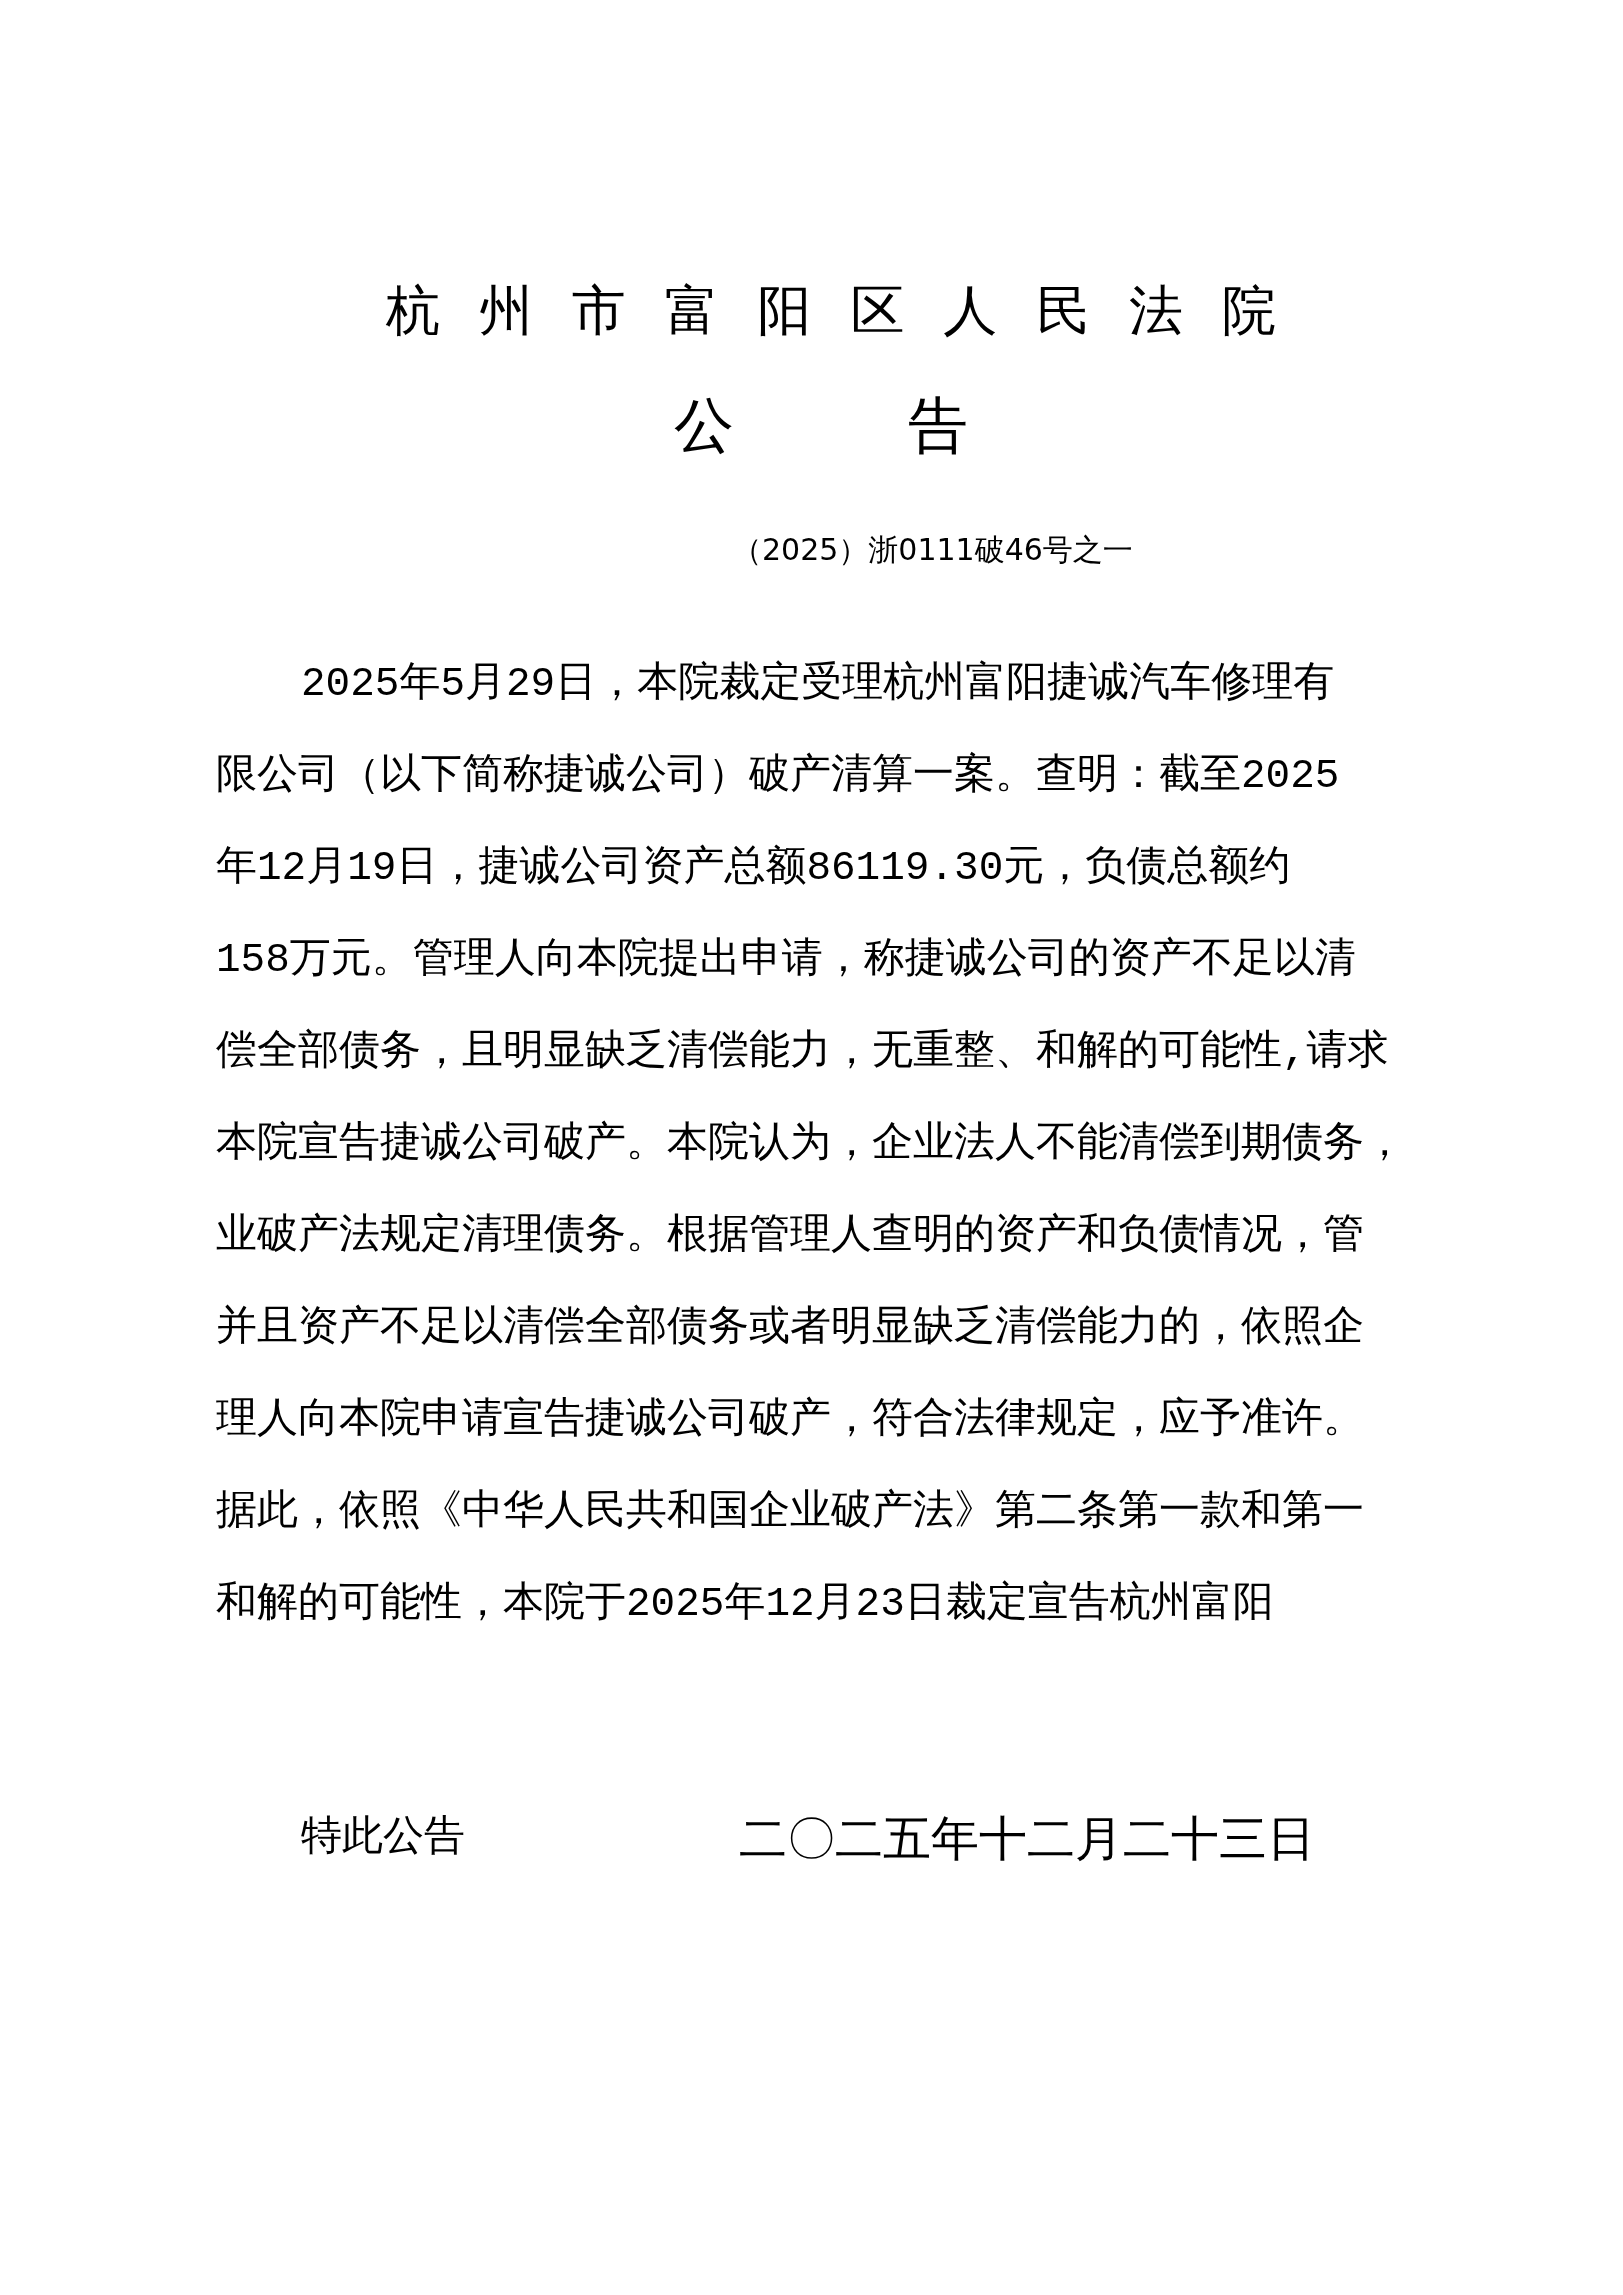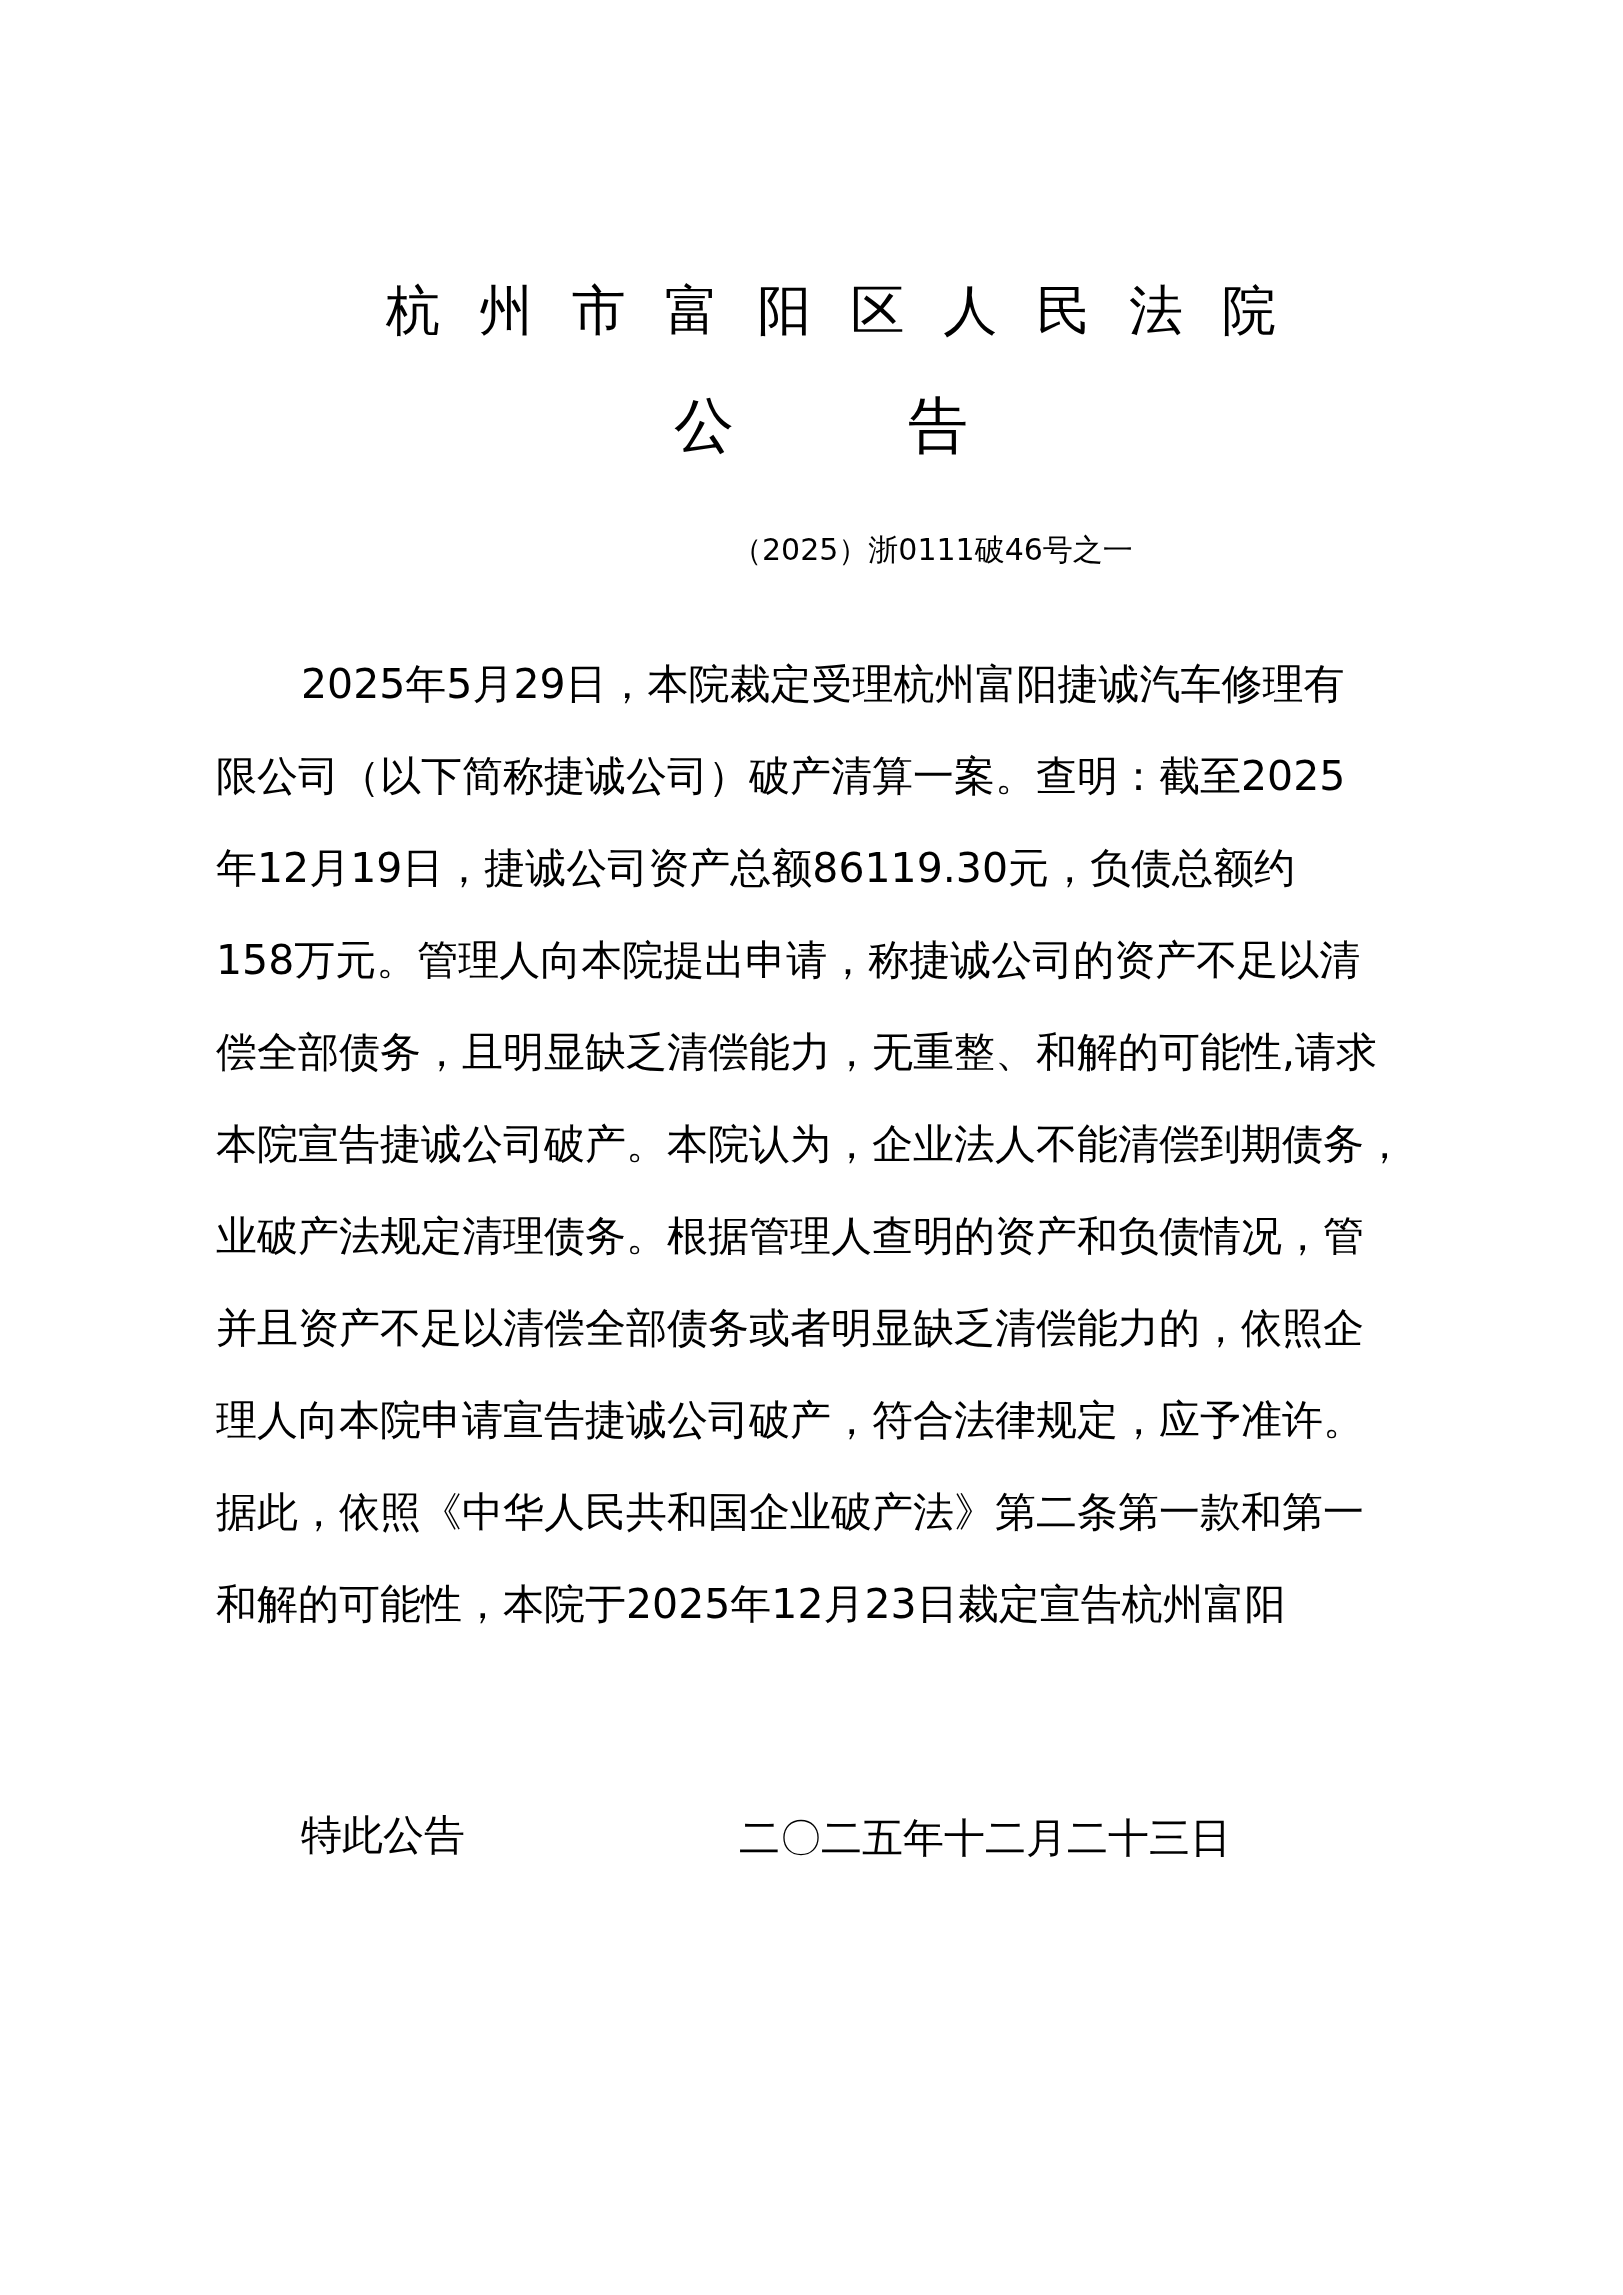--- a/index.html
+++ b/index.html
@@ -54,20 +54,21 @@
       top: 520px;
       font-size: 30px;
       line-height: 59px;
       white-space: nowrap;
     }
     .body-text {
       position: absolute;
       left: 216px;
       top: 638px;
       width: 1230px;
+      font-family: Liberation Mono, monospace;
     }
     .line {
       height: 92px;
       font-size: 41px;
       line-height: 92px;
       white-space: nowrap;
       letter-spacing: 0px;
     }
     .line.indent { padding-left: 85px; }
     .closing {
@@ -76,21 +77,21 @@
       top: 1796px;
       font-size: 41px;
       line-height: 79px;
       white-space: nowrap;
       text-align: center;
     }
     .date {
       position: absolute;
       left: 739px;
       top: 1799px;
-      font-size: 41px;
+      font-size: 48px;
       line-height: 79px;
       white-space: nowrap;
     }
   </style>
 </head>
 <body>
 
 <div class="page">
 
   <div class="court-name">

